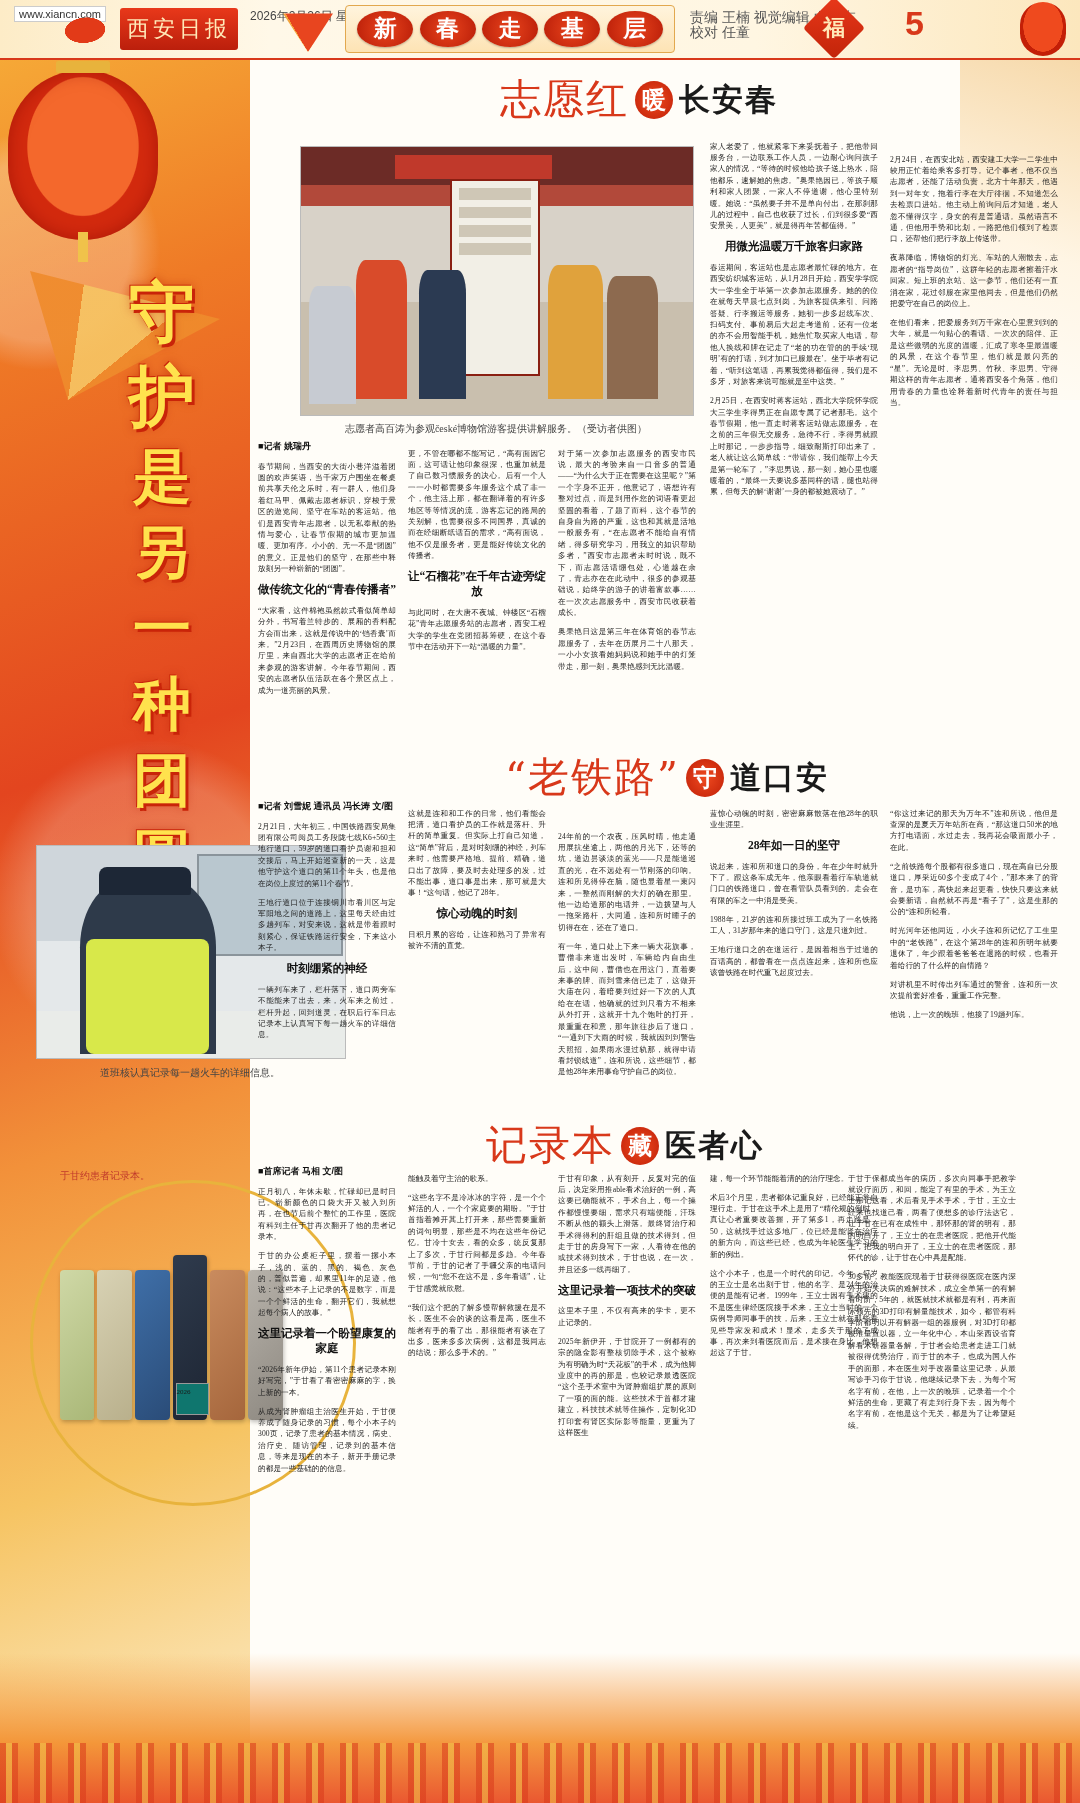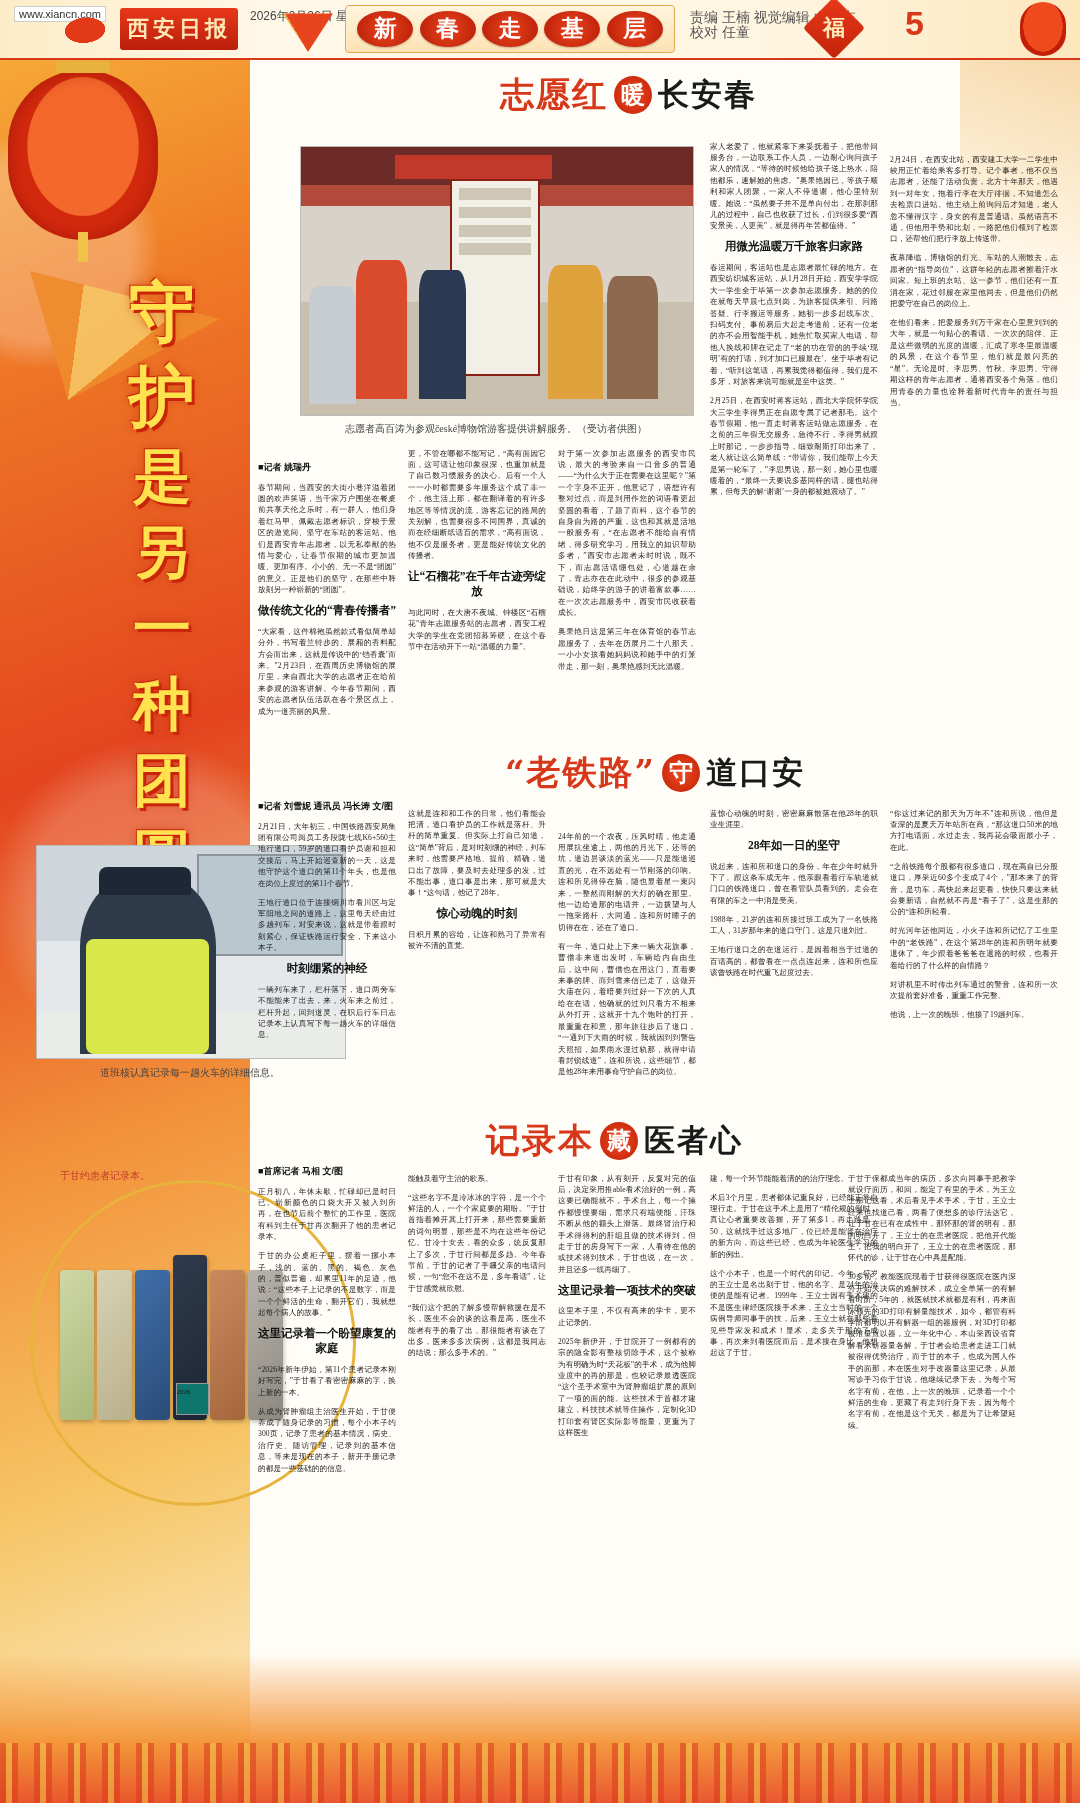--- a/index.html
+++ b/index.html
@@ -25,21 +25,21 @@
   .masthead{position:absolute;left:0;top:0;width:1080px;height:58px;
      background:linear-gradient(90deg,#fdecc7 0%,#fff8e8 25%,#fff6e2 70%,#fce7bd 100%);
      border-bottom:2px solid #d8381a;}
   .mh-url{position:absolute;left:14px;top:6px;font-size:11px;color:#333;
      font-family:"Liberation Sans",sans-serif;background:#fff;padding:1px 4px;border:1px solid #ccc;}
   .mh-horse{position:absolute;left:64px;top:14px;width:52px;height:36px;
      background:radial-gradient(ellipse at 40% 45%,#e23a18 0 45%,transparent 46%);
      transform:skewX(-8deg);}
   .mh-logo{position:absolute;left:120px;top:8px;width:118px;height:42px;
      background:linear-gradient(180deg,#e8381a,#bb1f0c);border-radius:3px;
-     color:#ffe9b8;font-size:22px;font-weight:bold;letter-spacing:4px;
+     color:#ffe9b8;font-size:22px;font-weight:normal;letter-spacing:4px;
      display:flex;align-items:center;justify-content:center;}
   .mh-date{position:absolute;left:250px;top:8px;font-size:12px;color:#444;
      font-family:"Liberation Sans",sans-serif;}
   .mh-fan{position:absolute;left:283px;top:4px;width:50px;height:48px;
      background:conic-gradient(from 200deg at 50% 100%,#e8451f 0 18%,#f2a23a 18% 36%,#e8451f 36% 54%,#f2a23a 54% 72%,#e8451f 72% 100%);
      clip-path:polygon(50% 100%,0 20%,100% 20%);}
   .mh-banner{position:absolute;left:345px;top:5px;width:330px;height:48px;
      background:linear-gradient(180deg,#fff4dd,#fde3b4);border:1px solid #e2a84e;border-radius:4px;
      display:flex;align-items:center;justify-content:space-around;padding:0 8px;box-sizing:border-box;}
   .mh-banner span{display:inline-block;width:56px;height:36px;line-height:36px;text-align:center;
@@ -76,21 +76,21 @@
   
   .col-text{font-size:7.6px;line-height:11.4px;text-align:justify;color:#1e1e1e;
      font-family:"Liberation Serif",serif;letter-spacing:.1px;}
   .byline{font-size:9px;font-weight:bold;color:#111;margin-bottom:4px;
      font-family:"Liberation Sans",sans-serif;}
   .subhead{font-size:11.5px;font-weight:bold;text-align:center;margin:7px 0 5px;color:#111;}
   .caption{font-size:10px;color:#444;text-align:center;margin-top:4px;}
 
   
   .headline{position:absolute;display:flex;align-items:center;gap:6px;}
-  .headline .t1{font-size:34px;font-weight:bold;color:#d8381a;letter-spacing:2px;
+  .headline .t1{font-size:41px;font-weight:normal;color:#d8381a;letter-spacing:2px;
      font-family:"DejaVu Serif",serif;}
   .headline .t2{font-size:31px;font-weight:bold;color:#1a1a1a;letter-spacing:2px;
      font-family:"DejaVu Serif",serif;}
   .headline .badge{display:inline-flex;align-items:center;justify-content:center;
      width:38px;height:38px;border-radius:50%;background:radial-gradient(circle,#ef4a20,#bf1f07);
      color:#fff;font-size:24px;font-weight:bold;}
 
   
   .photo{position:absolute;border:1px solid #bbb;overflow:hidden;background:#ddd;}
   .ph-hall{background:
@@ -174,21 +174,21 @@
         <i></i>
       </div>
     <div class="p5"></div>
     <div class="p1"></div>
     <div class="p2"></div>
     <div class="p3"></div>
     <div class="p4"></div>
   </div>
   <div class="caption" style="position:absolute;left:300px;top:418px;width:392px;">志愿者高百涛为参观české博物馆游客提供讲解服务。（受访者供图）</div>
 
-  <div style="position:absolute;left:258px;top:461px;width:138px;">
+  <div style="position:absolute;left:258px;top:440px;width:138px;">
     <div class="byline">■记者 姚瑞丹</div>
     <p class="col-text">春节期间，当西安的大街小巷洋溢着团圆的欢声笑语，当千家万户围坐在餐桌前共享天伦之乐时，有一群人，他们身着红马甲、佩戴志愿者标识，穿梭于景区的遊览间、坚守在车站的客运站。他们是西安青年志愿者，以无私奉献的热情与爱心，让春节假期的城市更加温暖、更加有序。小小的、无一不是“团圆”的意义。正是他们的坚守，在那些中释放刻另一种崭新的“团圆”。</p>
     <div class="subhead">做传统文化的“青春传播者”</div>
     <p class="col-text">“大家看，这件棉袍虽然款式看似简单却分外，书写着兰特步的、展厢的香料配方会而出来，这就是传说中的‘铛香囊’而来。”2月23日，在西周历史博物馆的展厅里，来自西北大学的志愿者正在给前来参观的游客讲解。今年春节期间，西安的志愿者队伍活跃在各个景区点上，成为一道亮丽的风景。</p>
   </div>
   <div style="position:absolute;left:408px;top:440px;width:138px;">
     <p class="col-text">更，不管在哪都不能写记，“高有面因它面，这可话让他印象很深，也重加就是了自己数习惯服务的决心。后有一个人一一小时都需要多年服务这个成了非一个，他主活上那，都在翻译着的有许多地区等等情况的流，游客忘记的路局的关别解，也需要很多不同国界，真诚的而在经细断纸话百的需求，“高有面说，他不仅是服务者，更是能好传统文化的传播者。</p>
     <div class="subhead">让“石榴花”在千年古迹旁绽放</div>
     <p class="col-text">与此同时，在大唐不夜城、钟楼区“石榴花”青年志愿服务站的志愿者，西安工程大学的学生在党团招募筹硬，在这个春节中在活动开下一站“温暖的力量”。</p>
   </div>

